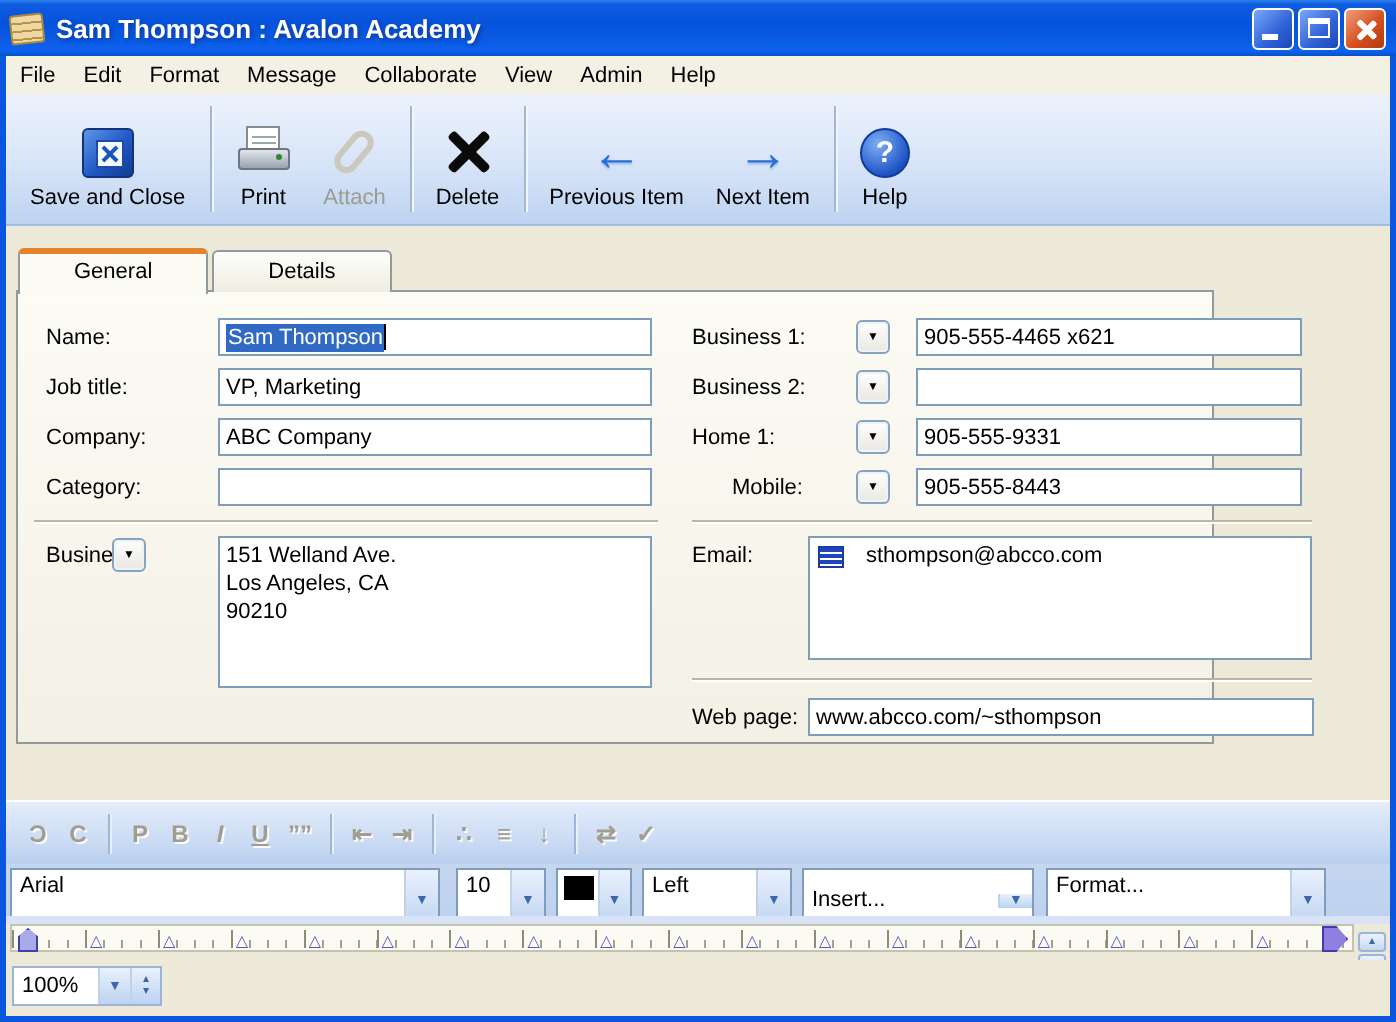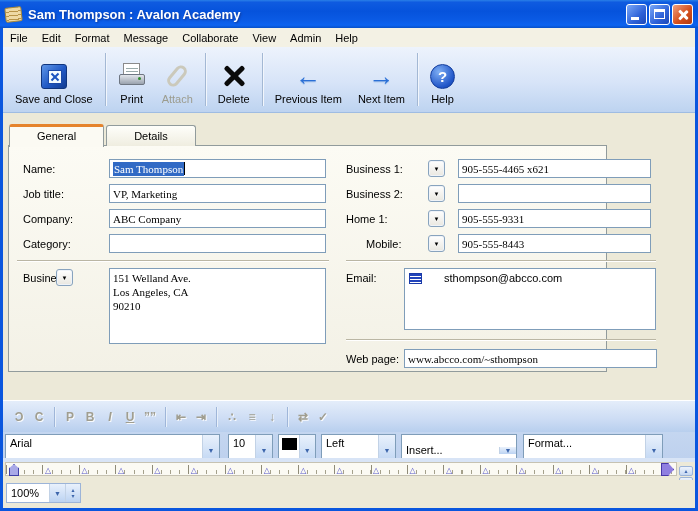--- a/index.html
+++ b/index.html
@@ -62,32 +62,32 @@
 
   
   .tabstrip { position:absolute; left:6px; top:94px; height:24px; display:flex; align-items:flex-end; z-index:3; }
   .tab { font-size:11px; padding:4px 27px 4px; border:1px solid #919B9C; border-bottom:none;
     border-radius:3px 3px 0 0; background:linear-gradient(#FEFEFA,#EFEDE0); margin-right:2px; color:#000; }
   .tab.active { background:#FBFAF3; border-top:3px solid #E5832C; padding-top:3px; padding-bottom:5px; position:relative; top:1px; }
   .panel { position:absolute; left:5px; top:117px; width:599px; height:227px; background:linear-gradient(#FCFBF4,#F3F1E6);
     border:1px solid #919B9C; z-index:2; }
 
   .flabel { position:absolute; font-size:11px; color:#000; }
-  .field { position:absolute; height:19px; border:1px solid #7F9DB9; background:#fff; font-family:Liberation Serif, serif;
+  .field { position:absolute; height:19px; border:1px solid #7F9DB9; background:#fff; font-family:Liberation Sans, sans-serif;
     font-size:11px; padding:2px 3px; color:#000; }
   .namefield { display:flex; align-items:center; }
   .namefield .sel { background:#316AC5; color:#fff; padding:1px 1px; }
   .caret { display:inline-block; width:1px; height:13px; background:#000; margin-left:0; }
   .ddl { position:absolute; width:17px; height:17px; border:1px solid #88A3BE; border-radius:3px;
     background:linear-gradient(#FFFFFF,#E9E7E0); display:flex; align-items:center; justify-content:center;
     font-size:6px; color:#000; box-shadow:0 0 0 1px #EFF3F8 inset; }
   .divider { position:absolute; height:2px; border-top:1px solid #BAB6A4; border-bottom:1px solid #FFF; }
   textarea.field { resize:none; overflow:hidden; line-height:14px; }
   .emailbox { position:absolute; border:1px solid #7F9DB9; background:#fff; font-size:11px; padding:3px 4px;
-    display:flex; align-items:flex-start; gap:22px; }
+    display:flex; align-items:flex-start; gap:11px; }
   .mail-ic { width:13px; height:11px; margin-top:1px; border:1px solid #1A3AA8; flex:none;
     background:repeating-linear-gradient(180deg,#2244BB 0 2px,#FFF 2px 3px); }
 
   
   .fmtbar { position:absolute; left:0; top:372px; width:692px; height:32px;
     background:linear-gradient(180deg,#E4EDFA 0%,#CCDCF4 60%,#B8CFEE 100%);
     border-top:1px solid #FFF; display:flex; align-items:center; padding-left:6px; }
   .fmt-ic { width:20px; text-align:center; font-size:12px; color:#A09E90; text-shadow:1px 1px 0 rgba(255,255,255,.85);
     font-weight:bold; }
   .fmt-ic.ul { text-decoration:underline; }

